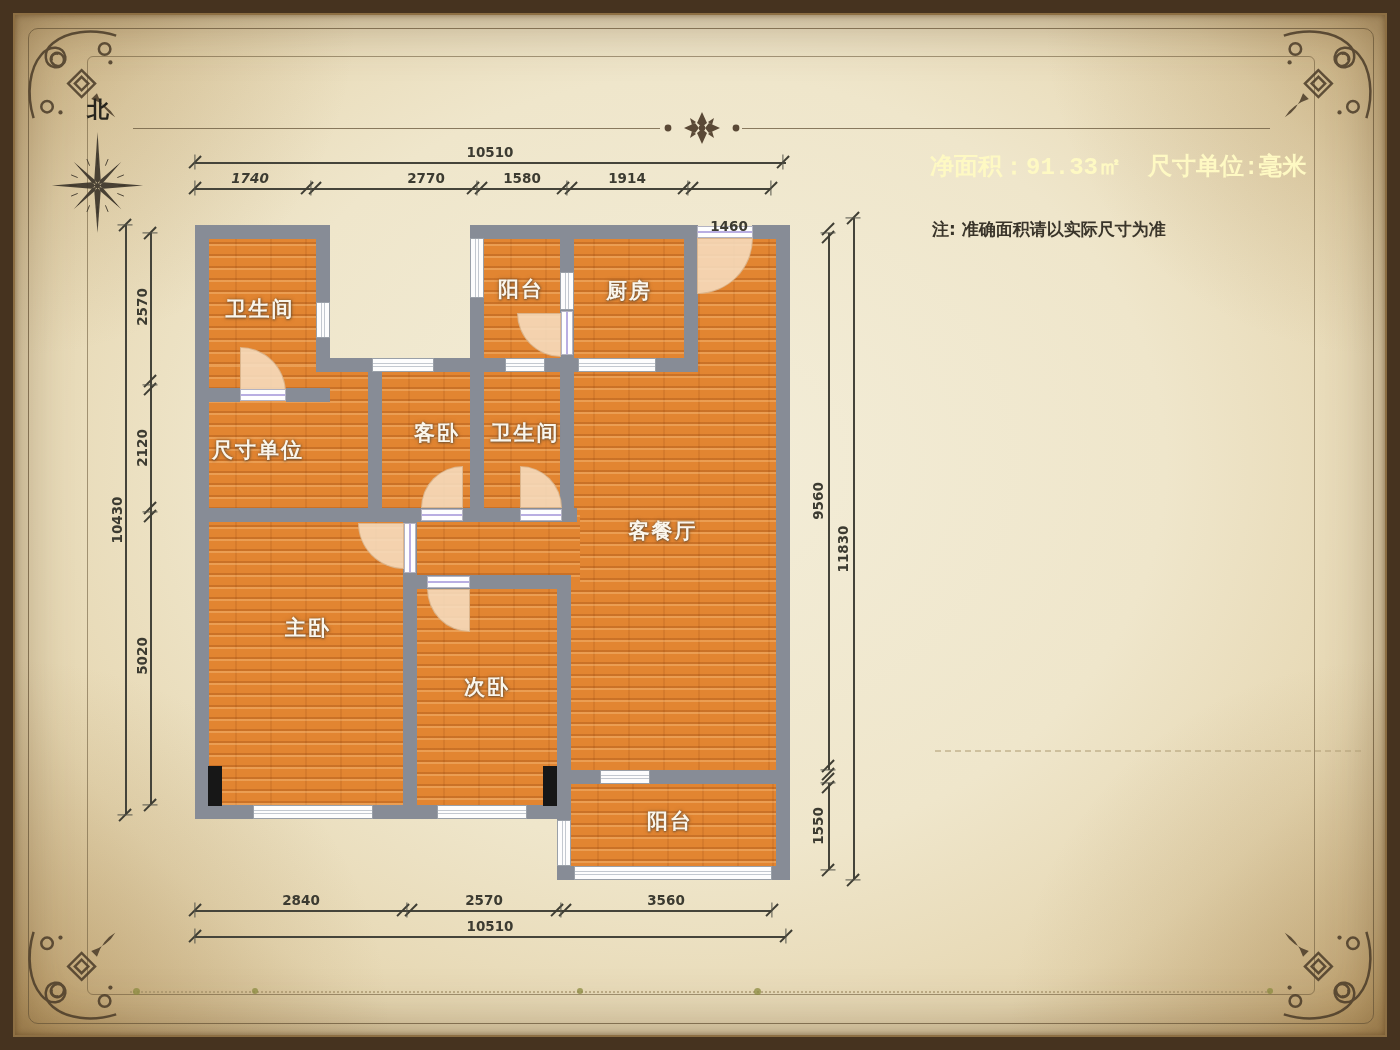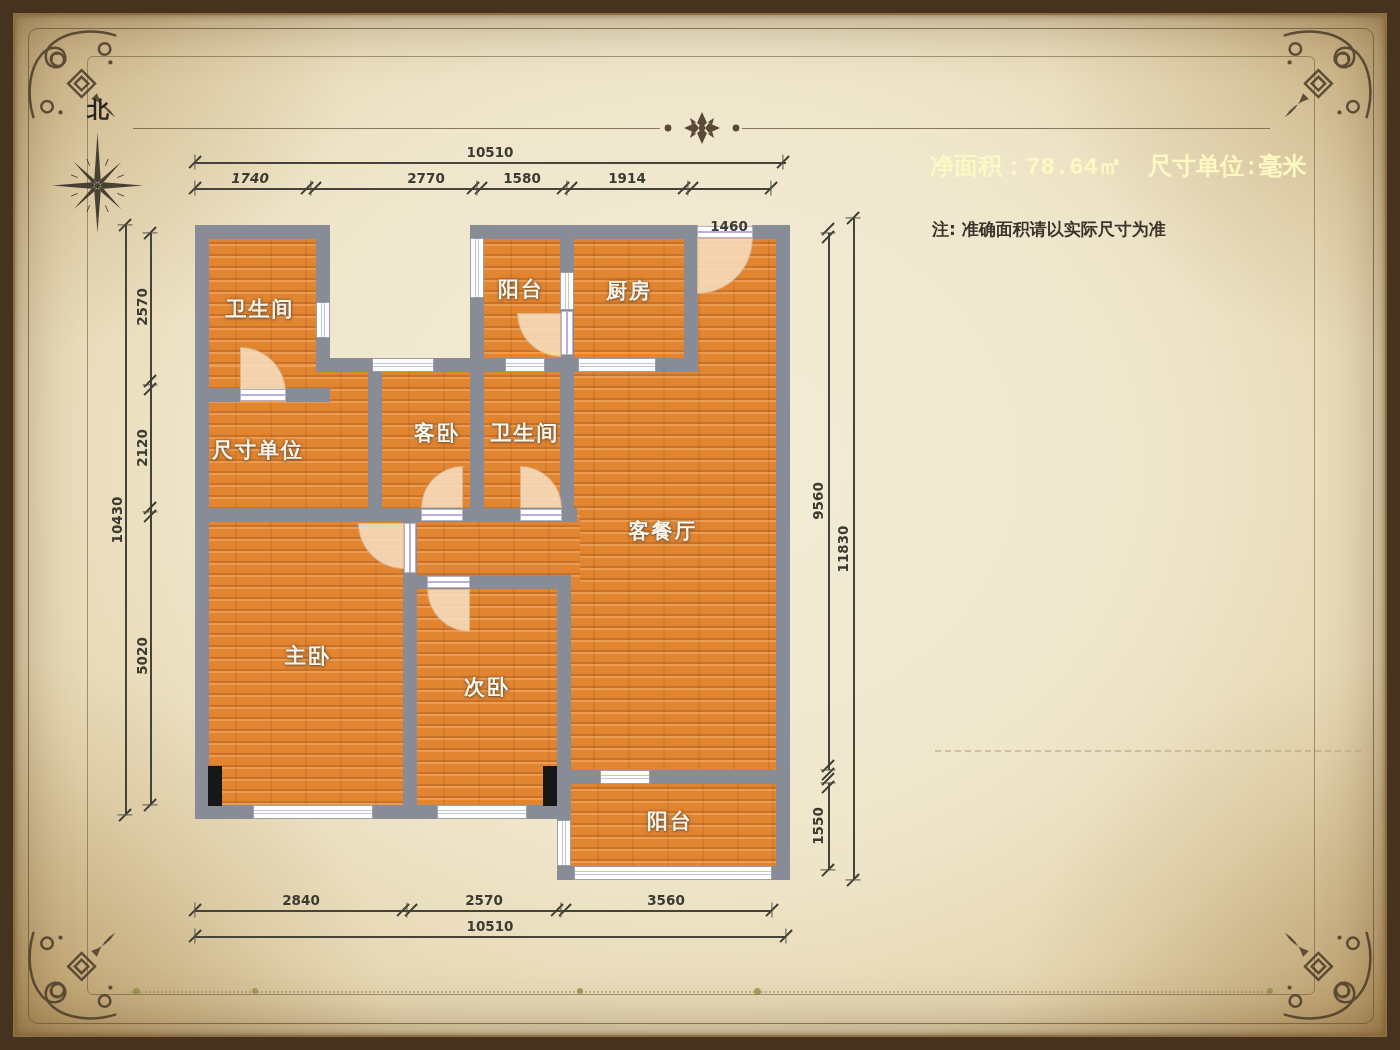--- a/index.html
+++ b/index.html
@@ -198,21 +198,21 @@
           <polygon points="-34,0 -5,2 -2,0 -5,-2"></polygon>
             <polygon points="34,0 5,2 2,0 5,-2"></polygon>
         </g>
         <circle cx="0" cy="0" r="2.6"></circle>
       </g>
     </svg>
   </div>
 
   <div class="title-row">
     <span class="big">净面积：</span>
-    <span class="big">78.64㎡</span>
+    <span class="big">91.33㎡</span>
     <span class="gap"></span>
     <span class="big">尺寸单位:毫米</span>
   </div>
   <div class="note">注: 准确面积请以实际尺寸为准</div>
 
   <div class="floor" style="left:202px;top:232px;width:128px;height:170px;"></div>
   <div class="floor" style="left:202px;top:365px;width:173px;height:157px;"></div>
   <div class="floor" style="left:375px;top:365px;width:102px;height:150px;"></div>
   <div class="floor" style="left:477px;top:232px;width:90px;height:133px;"></div>
   <div class="floor" style="left:567px;top:232px;width:124px;height:133px;"></div>
@@ -280,21 +280,21 @@
   <div class="arc arc-bl" style="left:517px;top:313px;width:44px;height:44px;"></div>
   <div class="leaf-v" style="left:561px;top:311px;width:12px;height:44px;"></div>
 
   <div class="rlabel" style="left:260px;top:309px;">卫生间</div>
   <div class="rlabel" style="left:521px;top:289px;">阳台</div>
   <div class="rlabel" style="left:629px;top:291px;">厨房</div>
   <div class="rlabel" style="left:258px;top:450px;">尺寸单位</div>
   <div class="rlabel" style="left:437px;top:433px;">客卧</div>
   <div class="rlabel" style="left:525px;top:433px;">卫生间</div>
   <div class="rlabel" style="left:663px;top:531px;">客餐厅</div>
-  <div class="rlabel" style="left:308px;top:656px;text-align:center;">主卧</div>
+  <div class="rlabel" style="left:308px;top:628px;text-align:center;">主卧</div>
   <div class="rlabel" style="left:487px;top:687px;">次卧</div>
   <div class="rlabel" style="left:670px;top:821px;">阳台</div>
 
   <div class="dl-h" style="left:195px;top:162px;width:591px;"></div>
   <div class="dl-h" style="left:195px;top:188px;width:576px;"></div>
   <div class="dl-v" style="left:125px;top:225px;height:590px;"></div>
   <div class="dl-v" style="left:150px;top:233px;height:572px;"></div>
   <div class="dl-v" style="left:828px;top:233px;height:537px;"></div>
   <div class="dl-v" style="left:828px;top:783px;height:87px;"></div>
   <div class="dl-v" style="left:853px;top:218px;height:662px;"></div>

